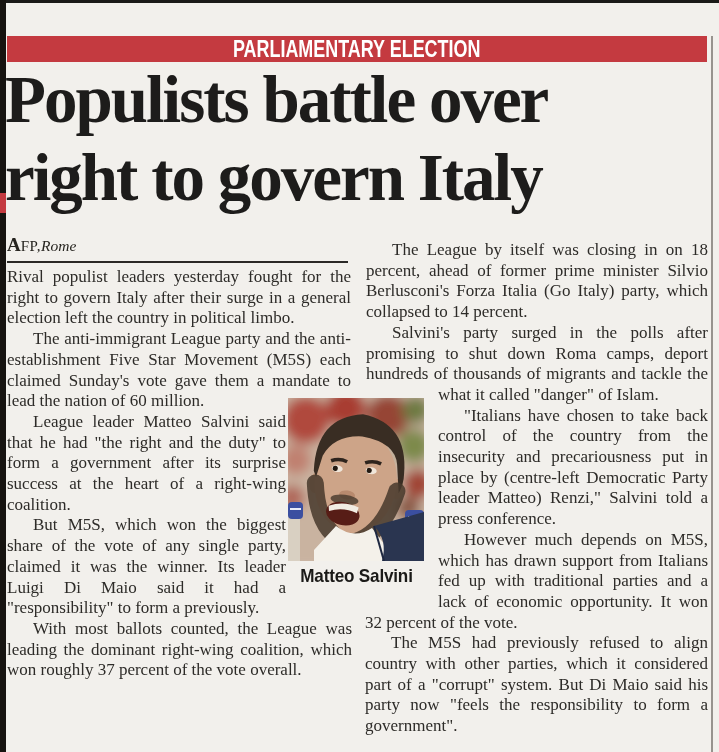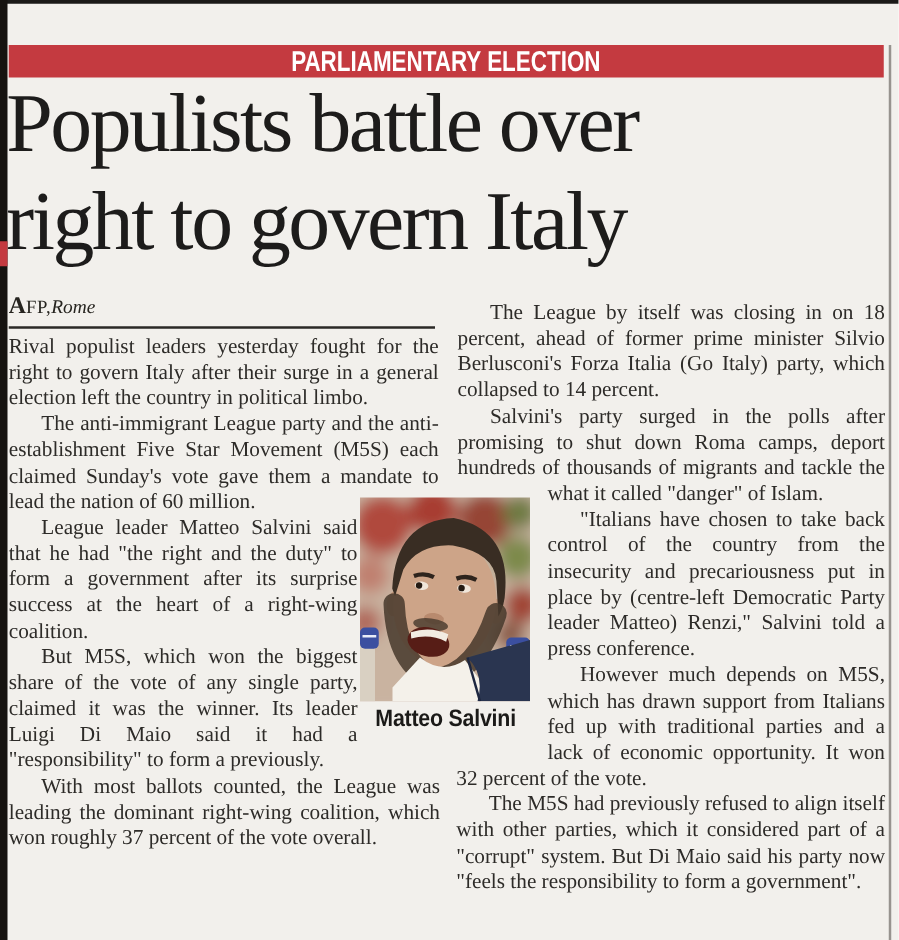--- a/index.html
+++ b/index.html
@@ -19,21 +19,21 @@
   }
   .kicker-label{
     color:#ffffff;font-family:"Liberation Sans","DejaVu Sans",sans-serif;
     font-weight:bold;font-size:23px;line-height:1;white-space:nowrap;
     display:inline-block;transform:scaleX(0.78);transform-origin:center;
     letter-spacing:0px;
   }
 
   .headline{
     position:absolute;left:5px;top:60px;width:708px;
-    font-weight:normal;color:#1d1c1b;font-size:67px;line-height:78px;
+    font-weight:bold;color:#1d1c1b;font-size:67px;line-height:78px;
     letter-spacing:-2px;white-space:nowrap;
   }
 
   .byline{position:absolute;left:7px;top:234px;width:340px;color:#26241f;}
   .byline .agency-initial{font-weight:bold;font-size:19px;}
   .byline .agency-rest{font-weight:normal;font-size:15px;letter-spacing:0.5px;}
   .byline .location{font-style:italic;font-size:15.5px;margin-left:0;}
   .byline-rule{position:absolute;left:7px;top:261px;width:341px;height:2px;background:#2b2926;}
 
   .col{
@@ -93,21 +93,21 @@
     <p class="ind">With most ballots counted, the League was leading the dominant right-wing coalition, which won roughly 37 percent of the vote overall.</p>
   </div>
 
   <div class="col col-right">
     <div class="sp-l"></div>
     <div class="sp-l sp-l2"></div>
     <p class="ind">The League by itself was closing in on 18 percent, ahead of former prime minister Silvio Berlusconi's Forza Italia (Go Italy) party, which collapsed to 14 percent.</p>
     <p class="ind">Salvini's party surged in the polls after promising to shut down Roma camps, deport hundreds of thousands of migrants and tackle the what it called "danger" of Islam.</p>
     <p class="ind">"Italians have chosen to take back control of the country from the insecurity and precariousness put in place by (centre-left Democratic Party leader Matteo) Renzi," Salvini told a press conference.</p>
     <p class="ind">However much depends on M5S, which has drawn support from Italians fed up with traditional parties and a lack of economic opportunity. It won 32 percent of the vote.</p>
-    <p class="ind">The M5S had previously refused to align itself with other parties, which it considered part of a "corrupt" system. But Di Maio said his party now "feels the responsibility to form a government".</p>
+    <p class="ind">The M5S had previously refused to align country with other parties, which it considered part of a "corrupt" system. But Di Maio said his party now "feels the responsibility to form a government".</p>
   </div>
 
   <div class="photo-block">
     <svg class="photo-frame" viewBox="0 0 136 163" xmlns="http://www.w3.org/2000/svg">
       <defs>
         <filter id="bgblur" x="-20%" y="-20%" width="140%" height="140%">
           <feGaussianBlur stdDeviation="6"></feGaussianBlur>
         </filter>
         <clipPath id="frame">
             <rect x="0" y="0" width="136" height="163"></rect>

